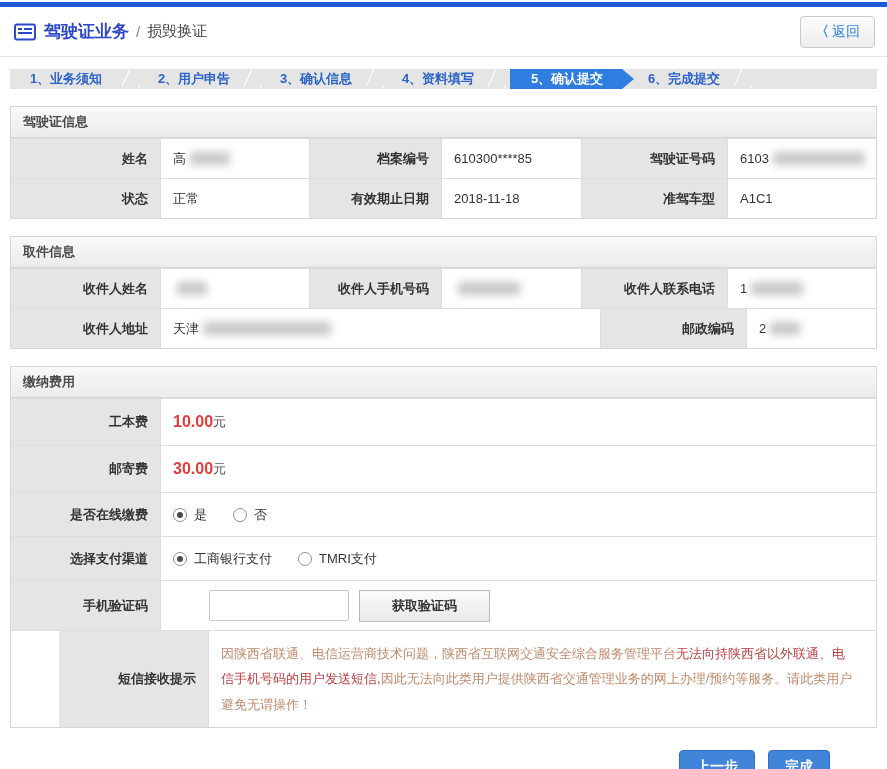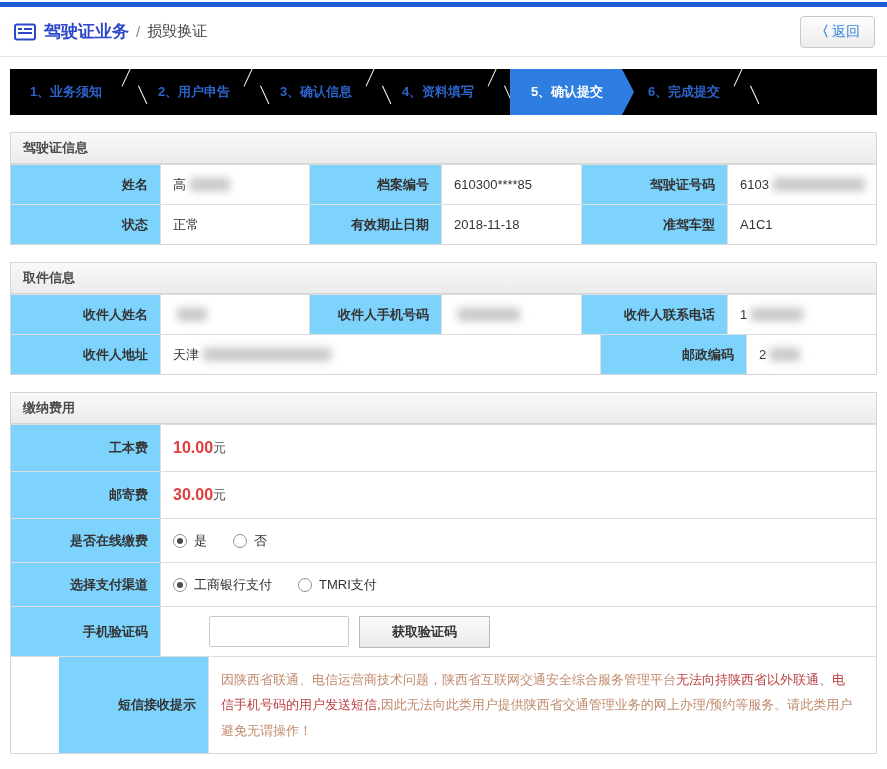--- a/index.html
+++ b/index.html
@@ -11,37 +11,37 @@
   
   .page-header { display:flex; align-items:center; height:50px; padding:0 12px 0 14px; border-bottom:1px solid #e3e3e3; }
   .hdr-icon { width:22px; height:18px; margin-right:8px; flex:none; }
   .hdr-title { font-size:17px; font-weight:bold; color:#2d47cc; }
   .hdr-sep { font-size:15px; color:#888; margin:0 7px; }
   .hdr-sub { font-size:15px; color:#444; }
   .back-btn { margin-left:auto; background:linear-gradient(#fdfdfd,#ececec); border:1px solid #c9c9c9; border-radius:4px; padding:6px 14px; font-size:14px; color:#2f86dd; cursor:pointer; }
   .back-btn .chev-l { font-weight:bold; margin-right:3px; }
 
   
-  .steps { display:flex; height:46px; background:#000000; margin:12px 10px 0 10px; align-items:stretch; overflow:hidden; }
+  .steps { display:flex; height:20px; background:#e5e5e5; margin:12px 10px 0 10px; align-items:stretch; overflow:hidden; }
   .step { display:flex; align-items:center; justify-content:center; width:100px; font-size:13px; font-weight:bold; color:#2c63c8; flex:none; }
   .step.first { width:112px; }
   .chev { width:22px; position:relative; flex:none; }
   .chev i { position:absolute; left:8px; top:-1px; width:1px; height:20px; background:#fff; transform:rotate(25deg); transform-origin:top left; }
   .chev b { position:absolute; left:16.4px; top:17.2px; width:1px; height:20px; background:#fff; transform:rotate(-25deg); transform-origin:top left; }
   .step.active { background:#2e7ee2; color:#fff; width:124px; clip-path:polygon(0 0,calc(100% - 12px) 0,100% 50%,calc(100% - 12px) 100%,0 100%); padding-right:10px; }
   .steps .filler { flex:1; }
 
   
   .section { margin:17px 10px 0 10px; border:1px solid #d6d6d6; }
   .section-hd { height:31px; line-height:30px; padding-left:12px; background:linear-gradient(#f9f9f9,#ebebeb); border-bottom:1px solid #d6d6d6; font-size:13px; font-weight:bold; color:#4a4a4a; }
   .trow { display:flex; border-top:1px solid #ddd; min-height:40px; align-items:stretch; }
   .trow:first-of-type { border-top:none; }
   .cell { display:flex; align-items:center; font-size:13px; color:#333; border-right:1px solid #ddd; }
   .cell:last-child { border-right:none; }
-  .lbl { background:#7dd3fc; font-weight:bold; justify-content:flex-end; padding-right:12px; text-align:right; }
+  .lbl { background:#e5e5e5; font-weight:bold; justify-content:flex-end; padding-right:12px; text-align:right; }
   .val { background:#fff; padding-left:12px; }
   .w-l1 { width:150px; flex:none; } .w-v1 { width:149px; flex:none; }
   .w-l2 { width:132px; flex:none; } .w-v2 { width:140px; flex:none;text-align:right; }
   .w-l3 { width:146px; flex:none; } .w-v3 { flex:1; }
   .w-addr { width:440px; flex:none; }
   .w-pay-l { width:150px; flex:none; } .w-pay-v { flex:1; }
 
   .blur-chunk { display:inline-block; height:13px; background:#c6c6c6; border-radius:2px; filter:blur(4px); margin-left:4px; vertical-align:middle; }
   .bw-name { width:40px; } .bw-lic { width:92px; } .bw-rname { width:30px; }
   .bw-phone { width:62px; } .bw-tel { width:52px; } .bw-addr { width:128px; } .bw-post { width:30px; }

